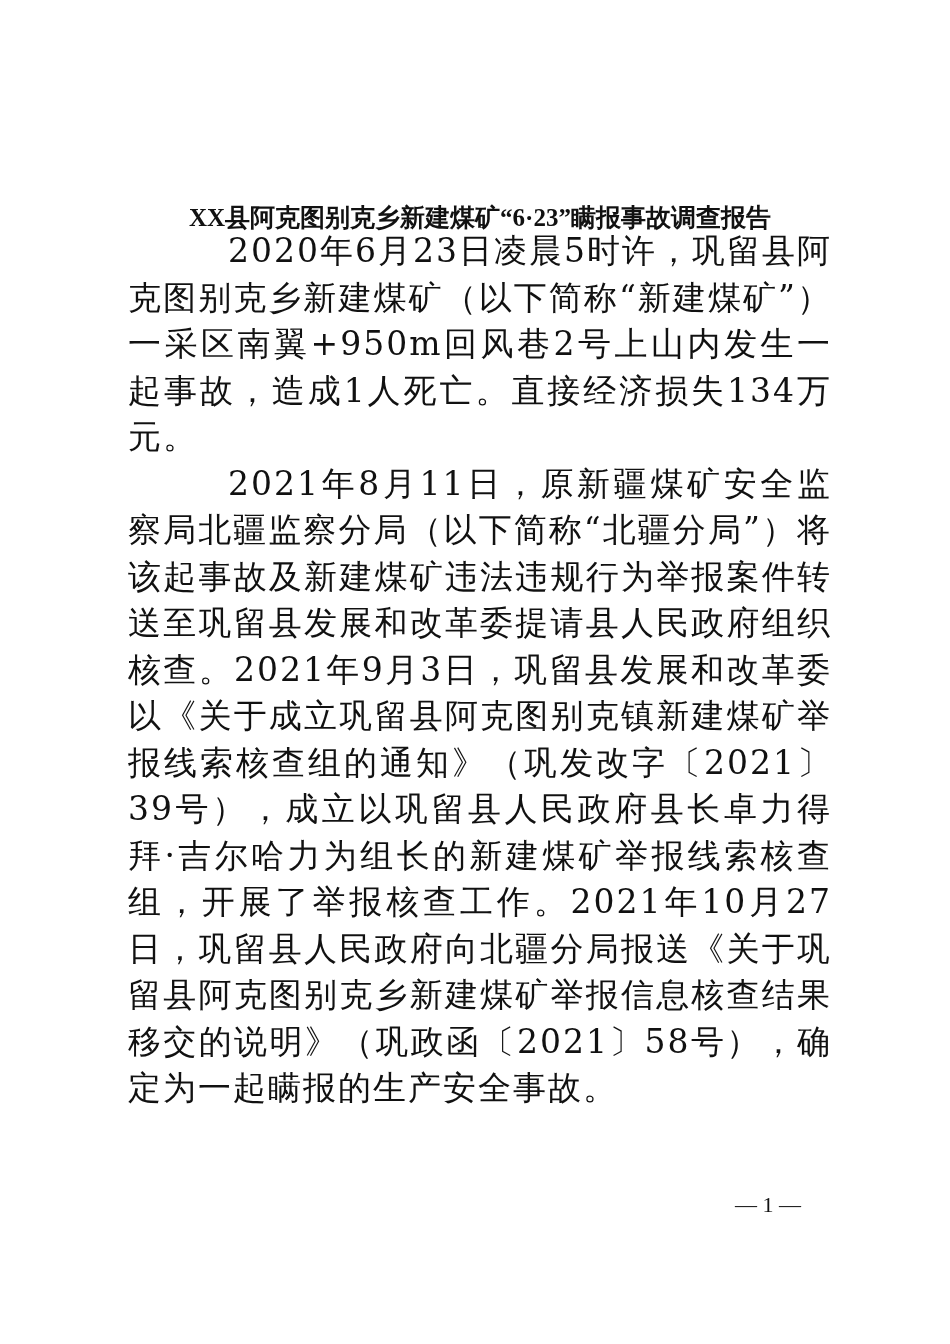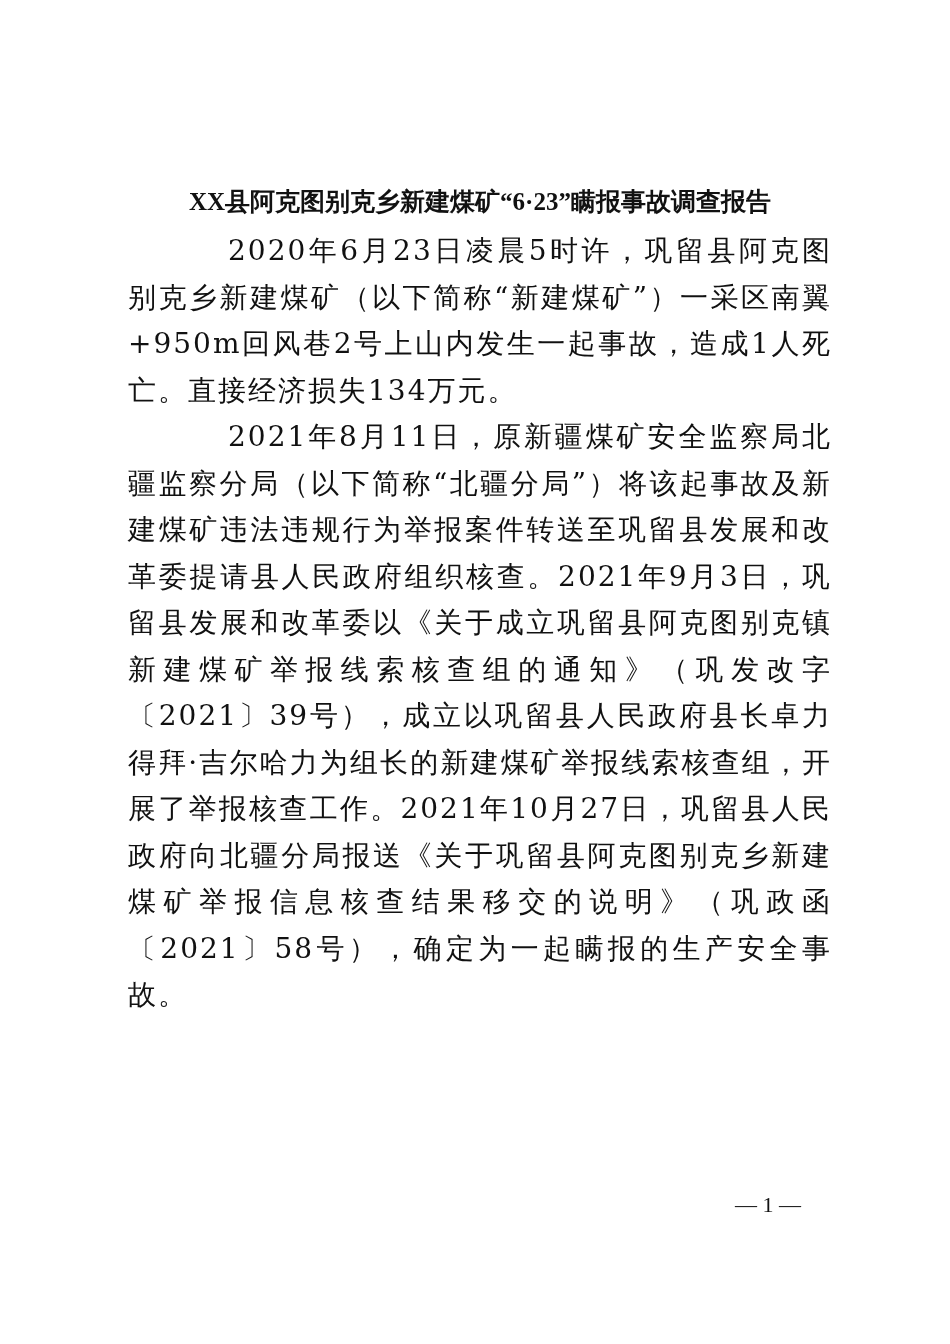--- a/index.html
+++ b/index.html
@@ -1,28 +1,28 @@
 <!DOCTYPE html>
 <html><head>
 <meta charset="utf-8">
 <style>
   html, body { margin: 0; padding: 0; background: #ffffff; }
   body { width: 950px; height: 1344px; position: relative; overflow: hidden; color: #111; }
   .page { position: absolute; left: 0; top: 0; width: 950px; height: 1344px; }
   .title {
-    position: absolute; left: 120px; top: 186px; width: 720px;
+    position: absolute; left: 120px; top: 202px; width: 720px;
     text-align: center;
     font-family: "Liberation Serif", "DejaVu Serif", serif;
     font-size: 25px; font-weight: bold; letter-spacing: 0px; line-height: 32px;
     white-space: nowrap;
   }
   .body-text {
     position: absolute; left: 128px; top: 228px; width: 704px;
     font-family: "DejaVu Serif", "Liberation Serif", serif;
-    font-size: 28px; line-height: 46.5px;
+    font-size: 33px; line-height: 46.5px;
     text-align: justify; text-justify: inter-character;
   }
   .para { margin: 0; text-indent: 100px; text-align: justify; text-align-last: left; letter-spacing: 2px; }
   .para.p1 { margin-bottom: 0; }
   .page-number {
     position: absolute; left: 735px; top: 1193px;
     font-family: "Liberation Serif", serif; font-size: 22px; line-height: 24px;
     white-space: nowrap;
   }
 </style>

